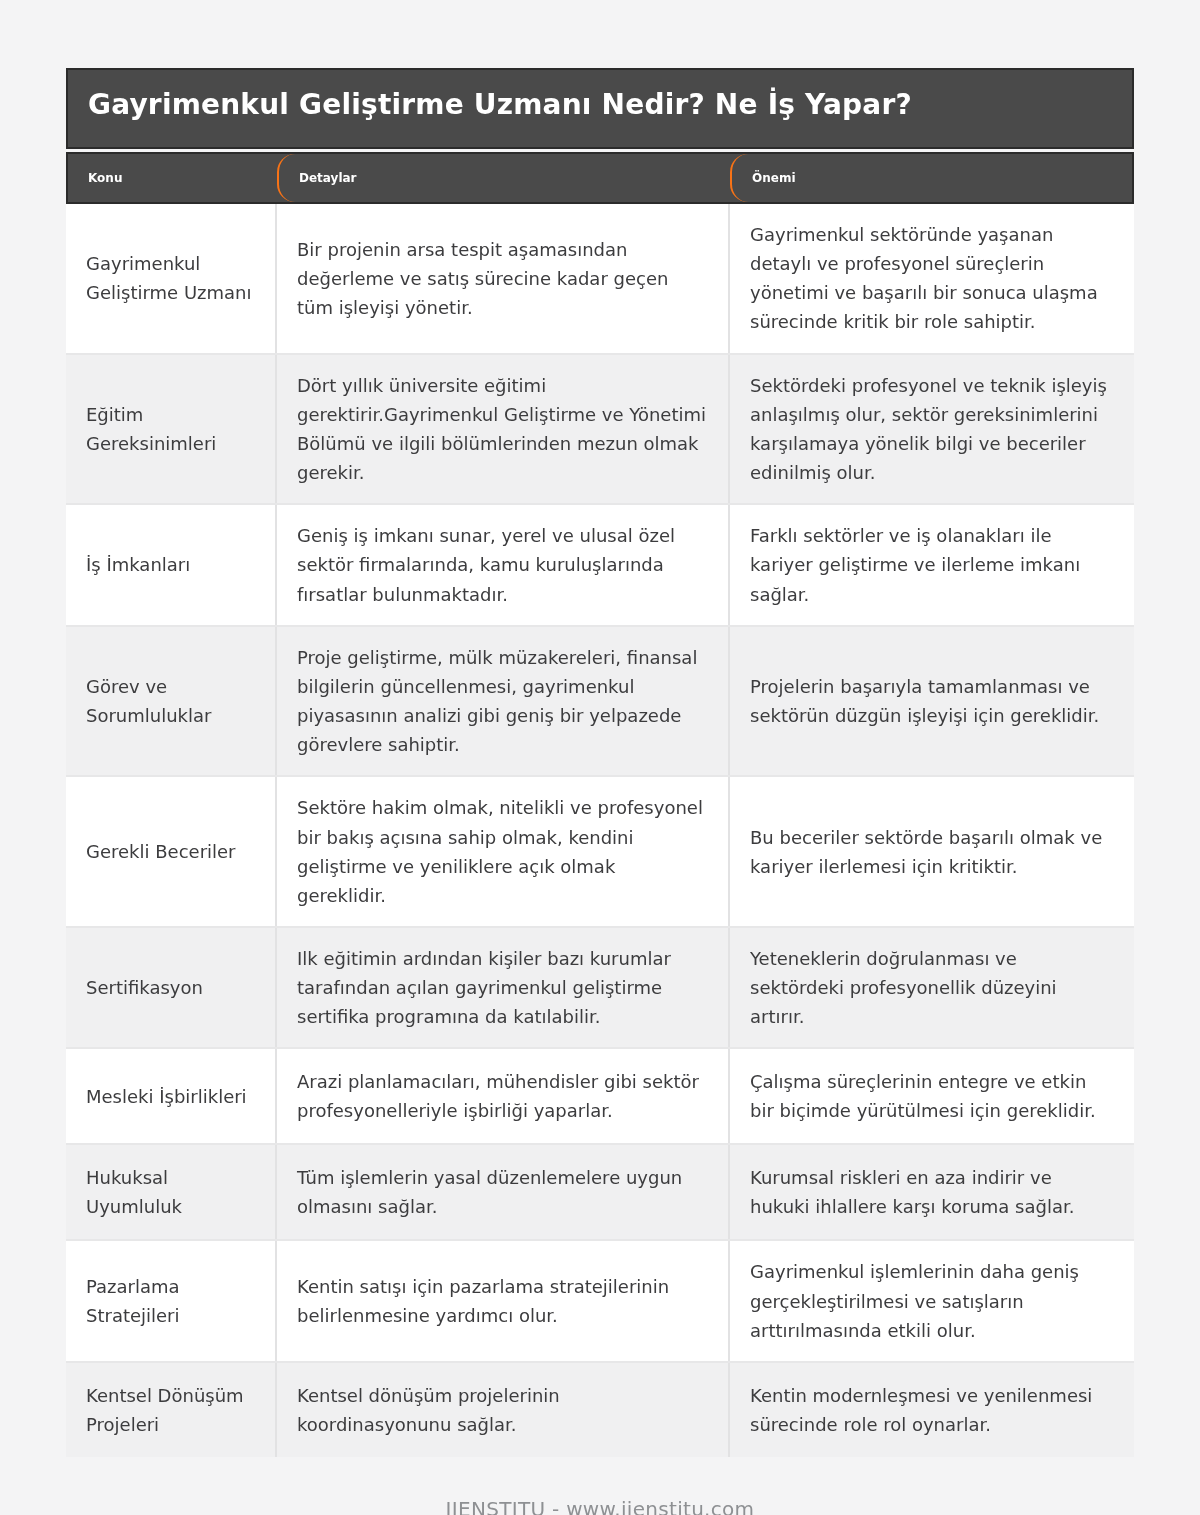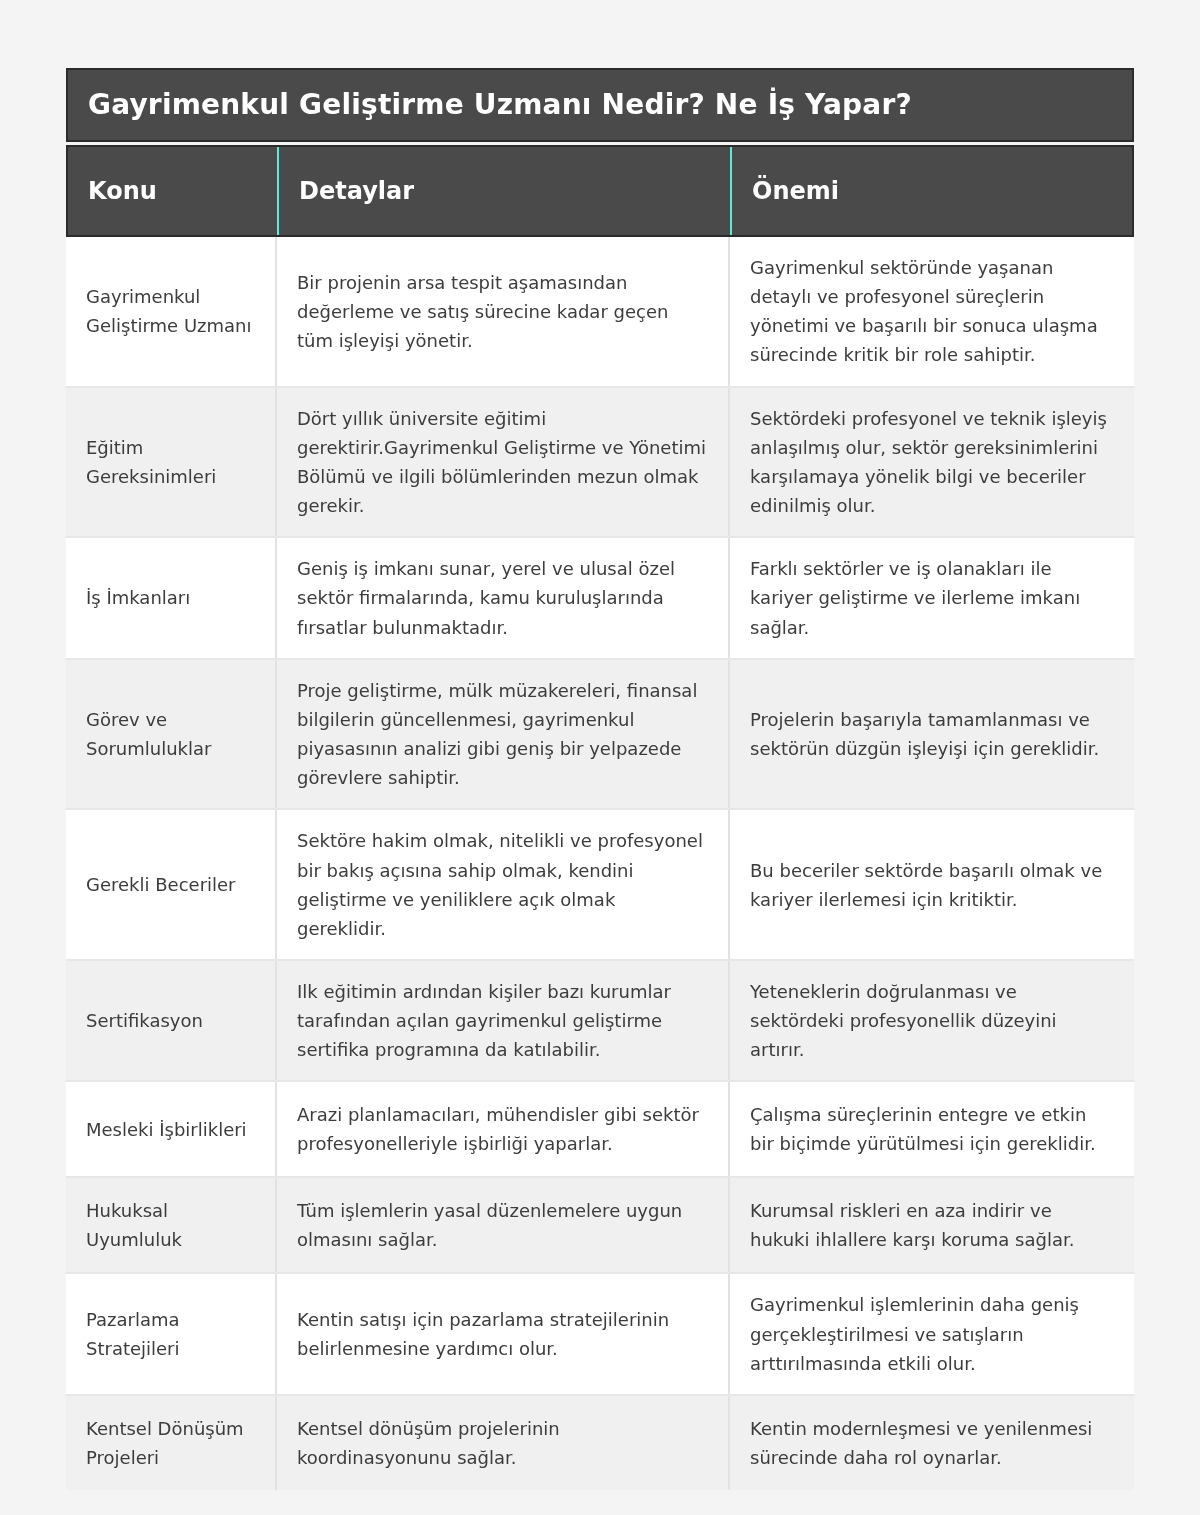--- a/index.html
+++ b/index.html
@@ -20,39 +20,39 @@
     margin: 0 auto;
   }
 
   
   .title-bar {
     background: #4a4a4a;
     border: 2px solid #2b2b2b;
     color: #ffffff;
     font-size: 28px;
     font-weight: bold;
-    padding: 18px 20px 19px;
+    padding: 18px 20px 26px;
     letter-spacing: 0.2px;
   }
 
   
   .head-row {
     display: grid;
     grid-template-columns: 209px 453px 1fr;
     background: #4a4a4a;
     border: 2px solid #2b2b2b;
     margin-top: 3px;
     color: #ffffff;
   }
   .hcell {
-    padding: 30px 20px;
-    font-size: 24px;
+    padding: 17px 20px;
+    font-size: 12px;
     font-weight: bold;
   }
-  .hcell + .hcell { border-left: 2px solid #5eead4; }
+  .hcell + .hcell { border-left: 2px solid #f97316; border-radius: 18px; }
 
   
   .tbody { background: #ffffff; }
   .trow {
     display: grid;
     grid-template-columns: 209px 453px 1fr;
     min-height: 96px;
   }
   .trow:nth-child(even) { background: #f0f0f1; }
   .trow + .trow { border-top: 2px solid #e7e7e8; }
@@ -141,21 +141,21 @@
 
       <div class="trow">
         <div class="tcell">Pazarlama Stratejileri</div>
         <div class="tcell">Kentin satışı için pazarlama stratejilerinin belirlenmesine yardımcı olur.</div>
         <div class="tcell">Gayrimenkul işlemlerinin daha geniş gerçekleştirilmesi ve satışların arttırılmasında etkili olur.</div>
       </div>
 
       <div class="trow">
         <div class="tcell">Kentsel Dönüşüm Projeleri</div>
         <div class="tcell">Kentsel dönüşüm projelerinin koordinasyonunu sağlar.</div>
-        <div class="tcell">Kentin modernleşmesi ve yenilenmesi sürecinde daha rol oynarlar.</div>
+        <div class="tcell">Kentin modernleşmesi ve yenilenmesi sürecinde role rol oynarlar.</div>
       </div>
 
     </div>
 
     <div class="footer">IIENSTITU - www.iienstitu.com</div>
 
   </div>
 </div>
 
 </body></html>

